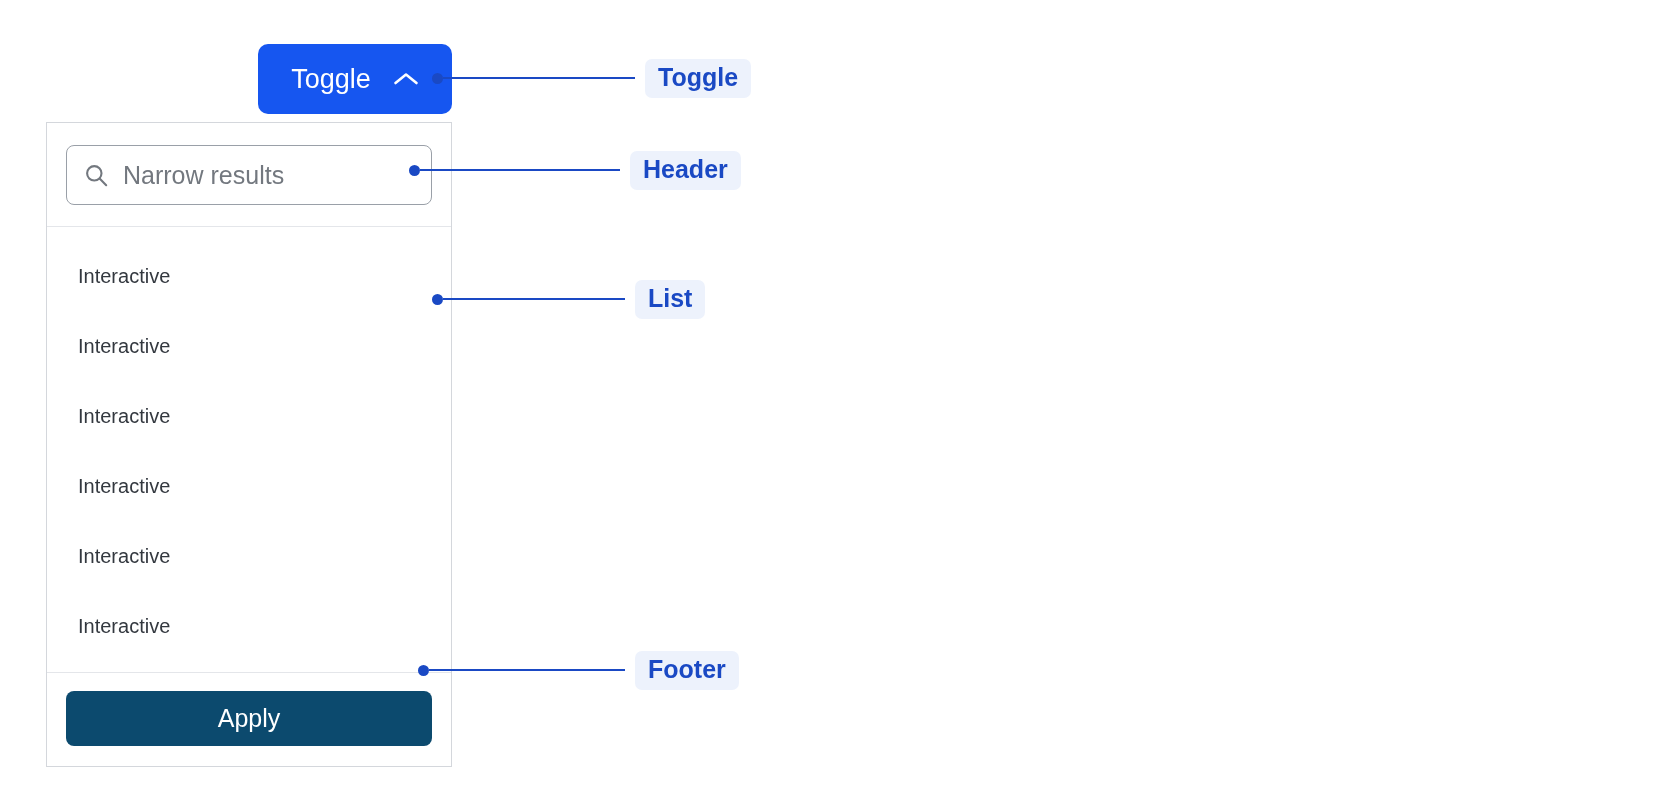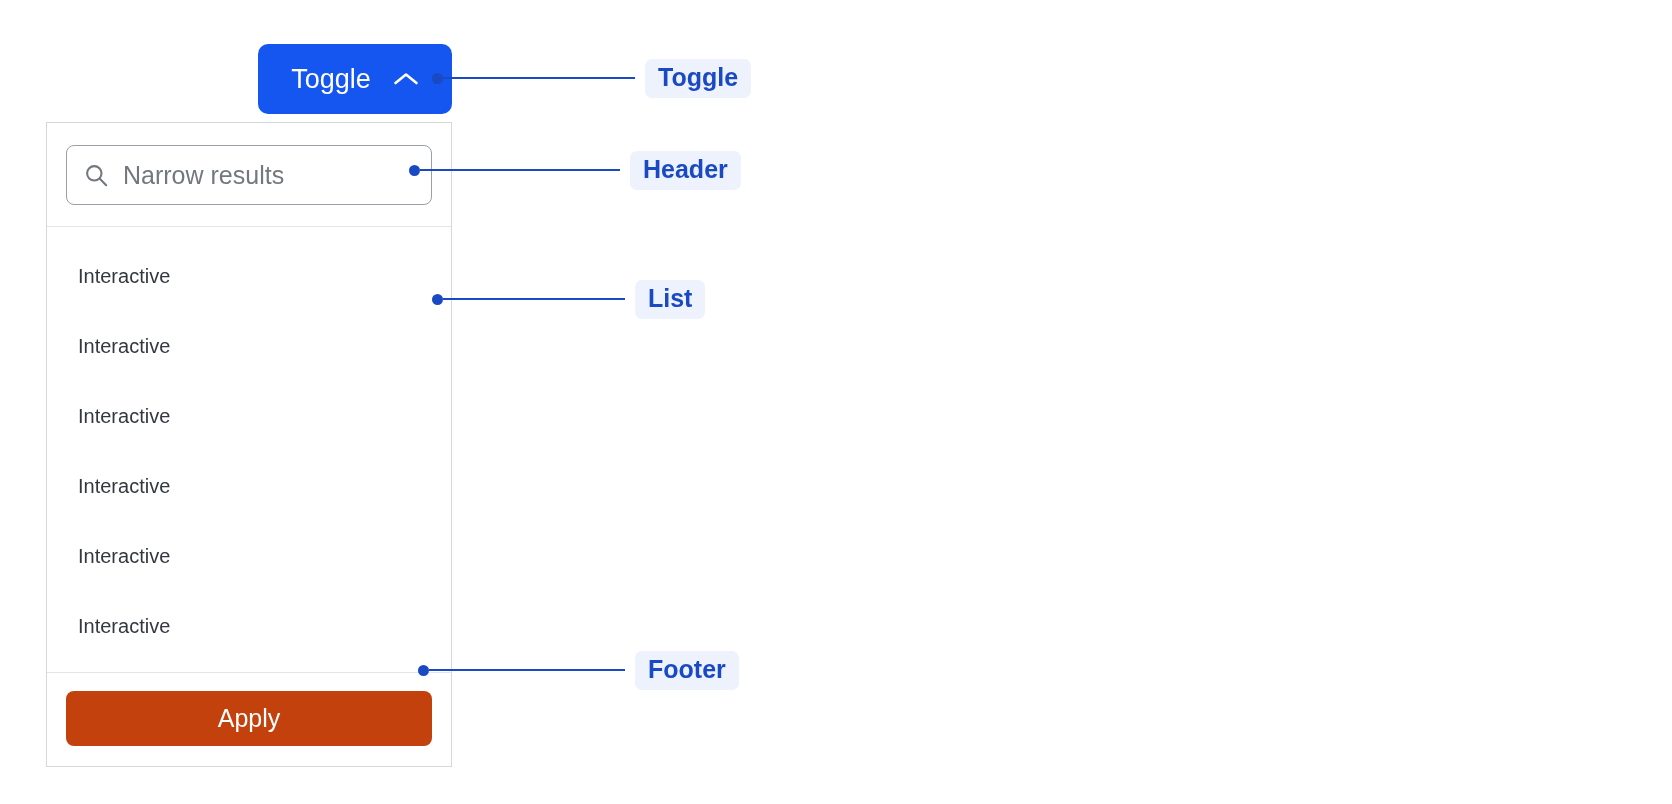--- a/index.html
+++ b/index.html
@@ -125,21 +125,21 @@
   
   .panel-footer {
     border-top: 1px solid #e4e6ea;
     padding: 18px 19px 20px 19px;
     box-sizing: border-box;
   }
   .apply-button {
     display: block;
     width: 100%;
     height: 55px;
-    background: #c2410c;
+    background: #0c4a6e;
     border: none;
     border-radius: 8px;
     color: #ffffff;
     font-size: 25px;
     font-family: "Liberation Sans", sans-serif;
     cursor: pointer;
     line-height: 55px;
     padding: 0;
     text-align: center;
   }

